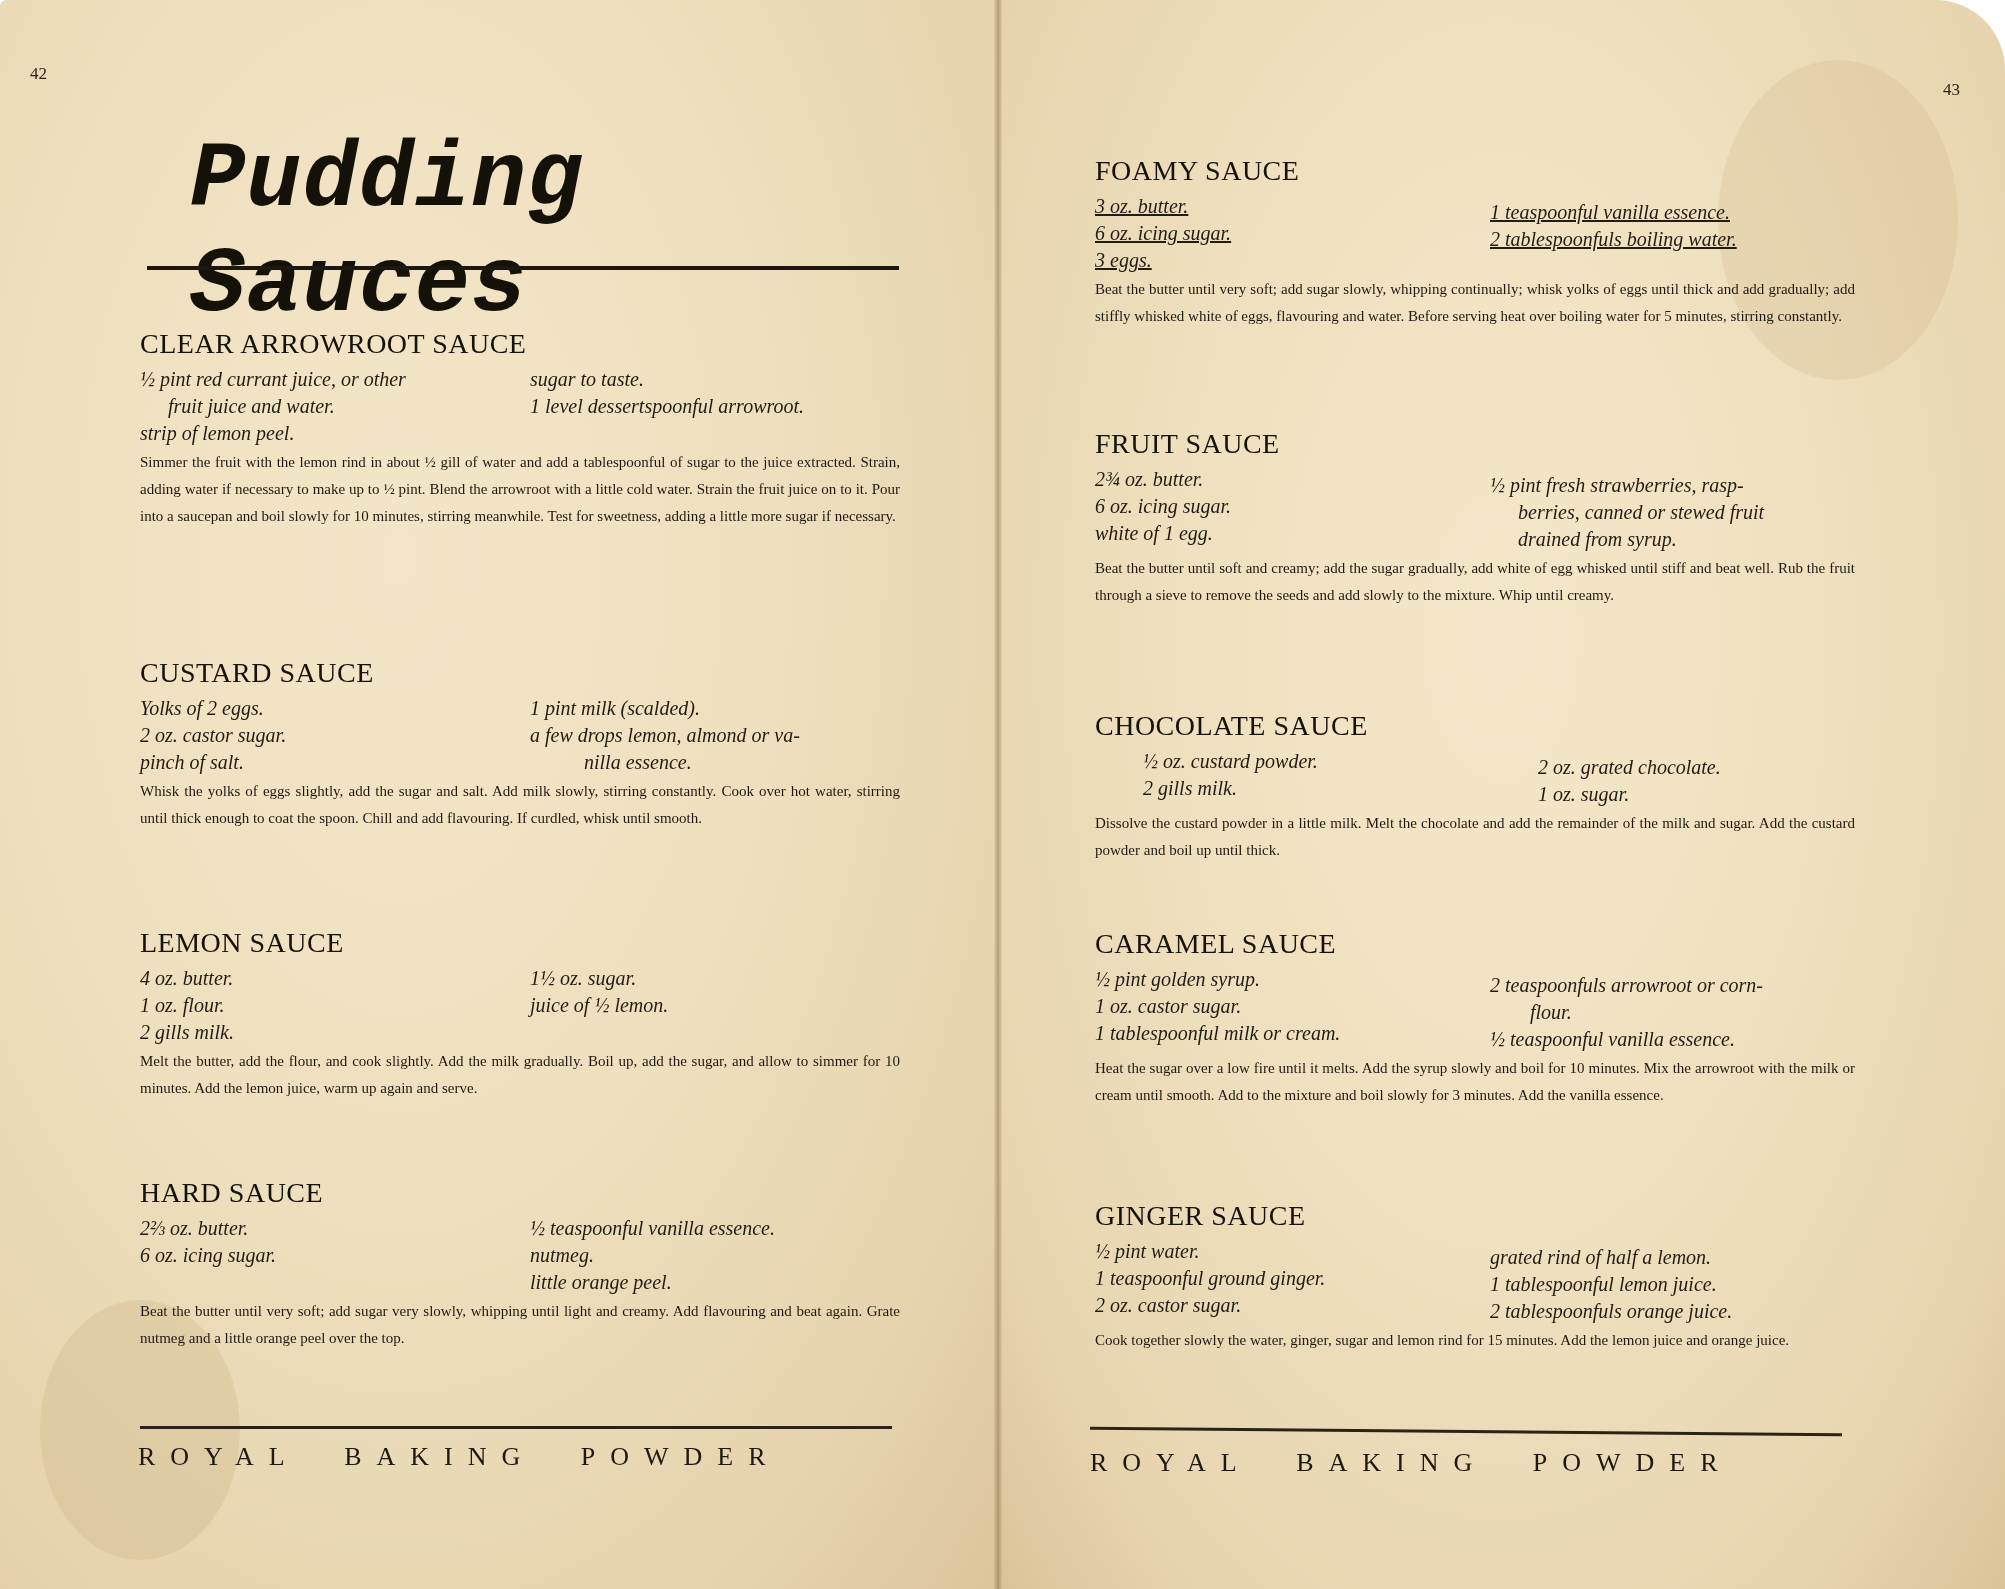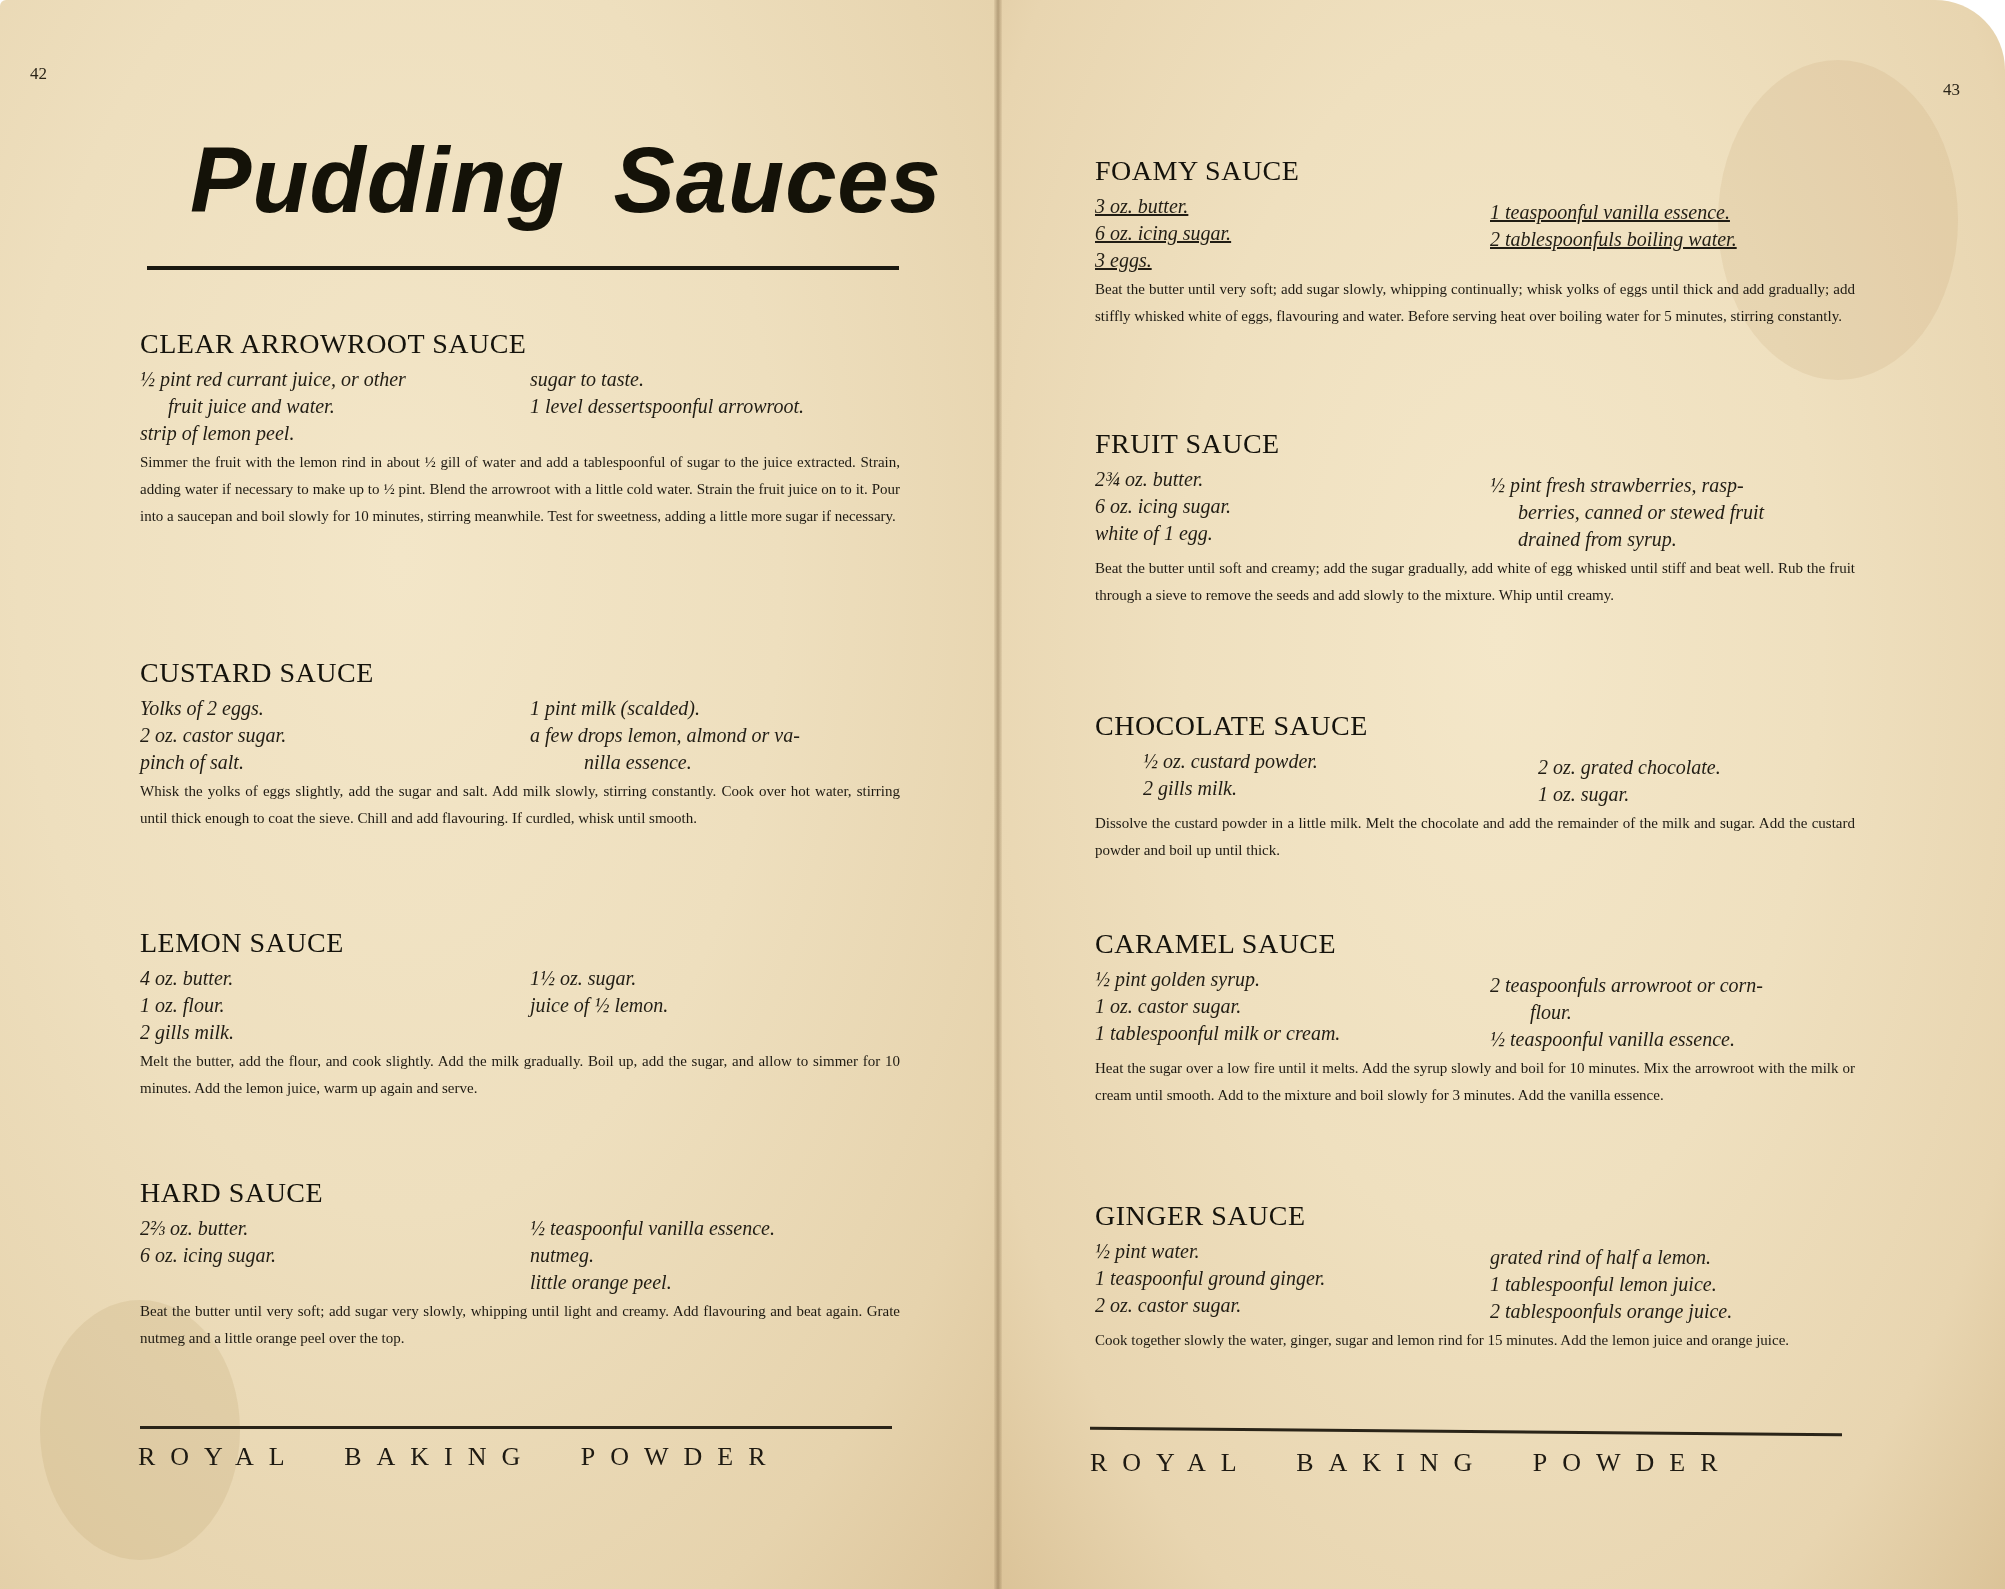--- a/index.html
+++ b/index.html
@@ -21,21 +21,21 @@
     background: radial-gradient(ellipse at 50% 40%, #f4e7c9 0%, #efe0bf 45%, #e8d5b0 80%, #dbc398 100%); }
   .spine {
     position:absolute; left:994px; top:0; width:8px; height:1589px;
     background:linear-gradient(90deg, rgba(150,120,80,0.1), rgba(120,95,60,0.45), rgba(150,120,80,0.1));
   }
   .page-num {
     position:absolute; font-size:17px; color:#2a2418;
   }
   .page-title {
     position:absolute; left:190px; top:128px;
-    font-family:Liberation Sans, sans-serif; font-style:italic; font-weight:bold;
+    font-family:Liberation Mono, monospace; font-style:italic; font-weight:bold;
     font-size:92px; letter-spacing:1px; color:#141208; word-spacing:22px;
   }
   .title-rule {
     position:absolute; left:147px; top:266px; width:752px; height:4px; background:#1a1810;
   }
   .recipe { position:absolute; width:760px; }
   .left .recipe { left:140px; }
   .right .recipe { left:97px; width:760px; }
   .recipe h2 {
     margin:0 0 6px 0; font-weight:normal; font-size:28px; letter-spacing:0.5px; color:#15130c;
@@ -89,21 +89,21 @@
           <div>Yolks of 2 eggs.</div>
           <div>2 oz. castor sugar.</div>
           <div>pinch of salt.</div>
         </div>
         <div class="col">
           <div>1 pint milk (scalded).</div>
           <div>a few drops lemon, almond or va-</div>
           <div class="indent" style="padding-left:54px;">nilla essence.</div>
         </div>
       </div>
-      <div class="method">Whisk the yolks of eggs slightly, add the sugar and salt. Add milk slowly, stirring constantly. Cook over hot water, stirring until thick enough to coat the sieve. Chill and add flavouring. If curdled, whisk until smooth.</div>
+      <div class="method">Whisk the yolks of eggs slightly, add the sugar and salt. Add milk slowly, stirring constantly. Cook over hot water, stirring until thick enough to coat the spoon. Chill and add flavouring. If curdled, whisk until smooth.</div>
     </div>
 
     <div class="recipe" style="top:927px;">
       <h2>LEMON SAUCE</h2>
       <div class="ing">
         <div class="col">
           <div>4 oz. butter.</div>
           <div>1 oz. flour.</div>
           <div>2 gills milk.</div>
         </div>

